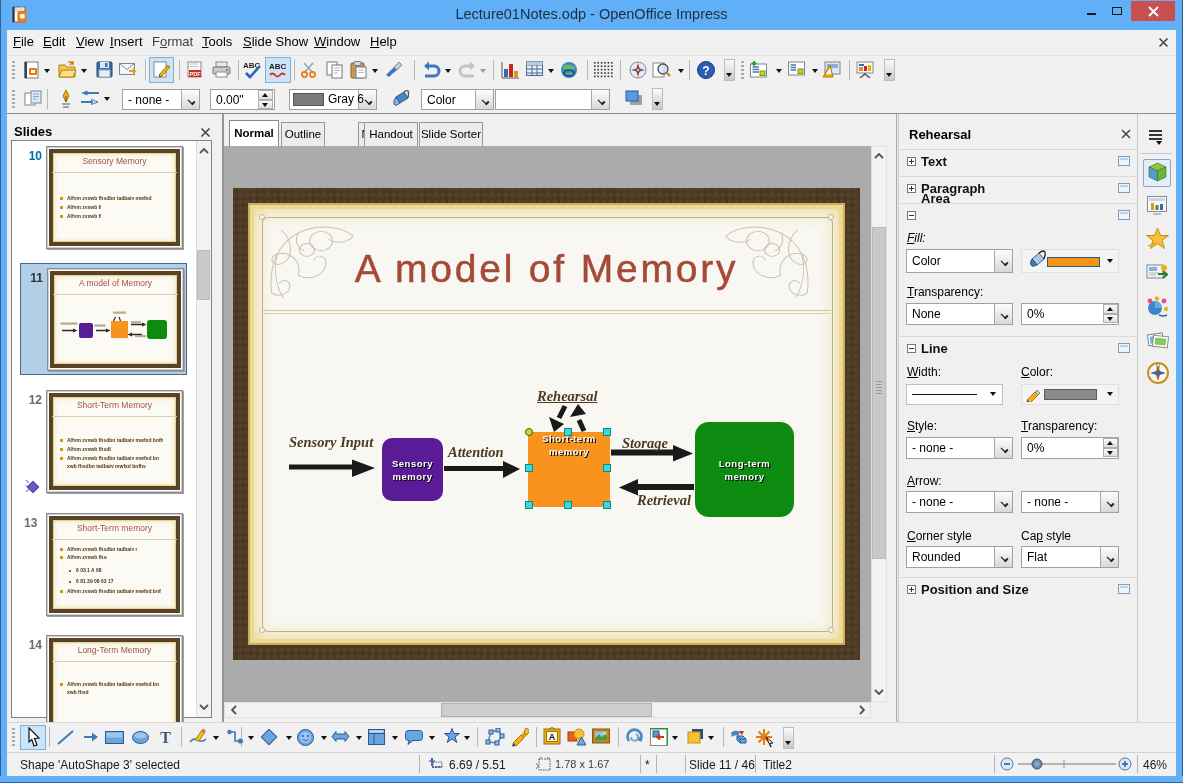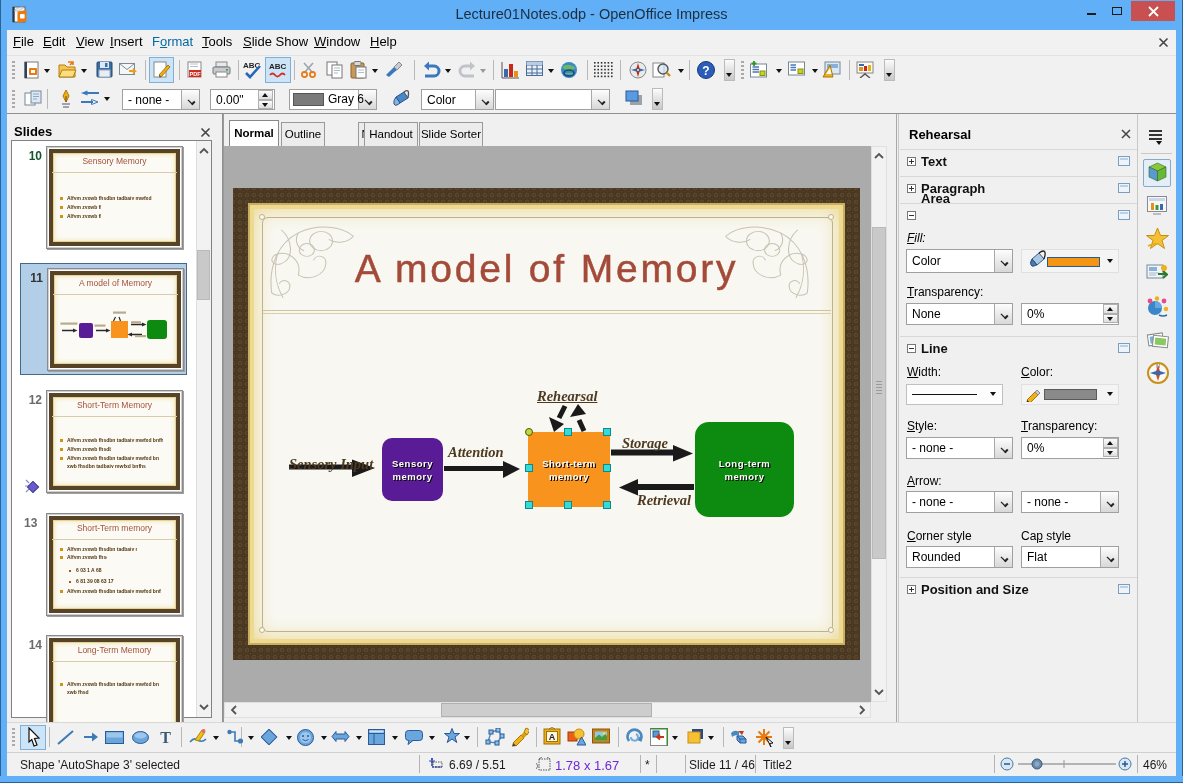--- a/index.html
+++ b/index.html
@@ -49,21 +49,21 @@
 <div class="ab" style="left:1112px;top:7px;width:10px;height:8px;border:1.5px solid #1a1a1a;box-sizing:border-box;"></div>
 <div class="ab" style="left:1131px;top:1px;width:44px;height:20px;background:#c85050;"></div>
 <svg class="ab" style="left:1148px;top:6px;" width="11" height="11" viewBox="0 0 11 11">
 <path d="M1 1 L10 10 M10 1 L1 10" stroke="#fff" stroke-width="1.8"></path>
   </svg>
 <div class="ab" style="left:7px;top:30px;width:1169px;height:26px;background:#f1f1f1;border-bottom:1px solid #e2e2e2;box-sizing:border-box;"></div>
 <div class="ab" style="left:13px;top:34px;font-size:13px;color:#000;"><u>F</u>ile</div>
 <div class="ab" style="left:43px;top:34px;font-size:13px;color:#000;"><u>E</u>dit</div>
 <div class="ab" style="left:76px;top:34px;font-size:13px;color:#000;"><u>V</u>iew</div>
 <div class="ab" style="left:110px;top:34px;font-size:13px;color:#000;"><u>I</u>nsert</div>
-<div class="ab" style="left:152px;top:34px;font-size:13px;color:#0369a1;">F<u>o</u>rmat</div>
+<div class="ab" style="left:152px;top:34px;font-size:13px;color:#404040;">F<u>o</u>rmat</div>
 <div class="ab" style="left:202px;top:34px;font-size:13px;color:#000;"><u>T</u>ools</div>
 <div class="ab" style="left:243px;top:34px;font-size:13px;color:#000;"><u>S</u>lide Show</div>
 <div class="ab" style="left:314px;top:34px;font-size:13px;color:#000;"><u>W</u>indow</div>
 <div class="ab" style="left:370px;top:34px;font-size:13px;color:#000;"><u>H</u>elp</div>
 <svg class="ab" style="left:1158px;top:37px;" width="11" height="11" viewBox="0 0 11 11">
 <path d="M1.5 1.5 L9.5 9.5 M9.5 1.5 L1.5 9.5" stroke="#444" stroke-width="1.6"></path>
   </svg>
 <div class="ab" style="left:7px;top:56px;width:1169px;height:29px;background:#f1f1f1;"></div>
 <div class="ab" style="left:7px;top:85px;width:1169px;height:29px;background:#f1f1f1;border-bottom:1px solid #8f8f8f;box-sizing:border-box;"></div>
 <div class="ab" style="left:12px;top:61px;width:3px;height:18px;background:repeating-linear-gradient(180deg,#aaa 0 2px,transparent 2px 4px);"></div>
@@ -336,21 +336,21 @@
 <div class="ab" style="left:11px;top:140px;width:201px;height:578px;background:#fff;border:1px solid #828282;box-sizing:border-box;overflow:hidden;" id="slidelist"></div>
 <div class="ab" style="left:196px;top:141px;width:15px;height:576px;background:#f2f2f2;border-left:1px solid #ddd;box-sizing:border-box;"></div>
 <svg class="ab" style="left:199px;top:147px;" width="10" height="8" viewBox="0 0 10 8">
     <path d="M1 6 L5 2 L9 6" stroke="#555" stroke-width="1.8" fill="none"></path>
   </svg>
 <svg class="ab" style="left:199px;top:703px;" width="10" height="8" viewBox="0 0 10 8">
     <path d="M1 2 L5 6 L9 2" stroke="#555" stroke-width="1.8" fill="none"></path>
   </svg>
 <div class="ab" style="left:197px;top:250px;width:13px;height:50px;background:#c9c9c9;border:1px solid #bababa;box-sizing:border-box;"></div>
 <div class="ab" style="left:20px;top:263px;width:167px;height:112px;background:#b3cfe8;border:1px solid #44688c;box-sizing:border-box;"></div>
-<div class="ab" style="left:24px;top:149px;width:18px;text-align:right;font-size:12px;font-weight:bold;color:#14532d;">10</div>
+<div class="ab" style="left:24px;top:149px;width:18px;text-align:right;font-size:12px;font-weight:bold;color:#0369a1;">10</div>
 <div class="thumbbox" style="left:46px;top:146px;">
 <div class="minislide"></div>
 <div class="minititle">Sensory Memory</div>
 <div class="minisep"></div>
 <div class="tbull" style="left:13px;top:50px;"></div>
 <div class="trow" style="left:20px;top:49px;width:86px;">Alfym zyxwb fhsdbn tadbajy mwfxd bnfhs dbta</div>
 <div class="tbull" style="left:13px;top:59px;"></div>
 <div class="trow" style="left:20px;top:58px;width:34px;">Alfym zyxwb fhsdb</div>
 <div class="tbull" style="left:13px;top:68px;"></div>
 <div class="trow" style="left:20px;top:67px;width:34px;">Alfym zyxwb fhsdb</div>
@@ -478,29 +478,29 @@
 <path d="M378 72.5 L441 72.5" stroke-width="6"></path>
       <path d="M440 65 L460 73.5 L440 81.5 Z" stroke="none"></path>
 <path d="M461 107 L405 107" stroke-width="6"></path>
       <path d="M405 99 L386 107.5 L405 115.5 Z" stroke="none"></path>
 <path d="M332 26 L326 38" stroke-width="5"></path>
       <path d="M316 37 L321 52 L331 44 Z" stroke="none"></path>
 <path d="M351 51 L346 40" stroke-width="5"></path>
       <path d="M337 37 L345 24 L353 34 Z" stroke="none"></path>
 </g>
   </svg>
-<div class="dlbl" style="left:289px;top:456px;">Sensory Input</div>
+<div class="dlbl" style="left:289px;top:434px;">Sensory Input</div>
 <div class="dlbl" style="left:448px;top:444px;">Attention</div>
 <div class="dlbl" style="left:537px;top:388px;text-decoration:underline;">Rehearsal</div>
 <div class="dlbl" style="left:622px;top:435px;">Storage</div>
 <div class="dlbl" style="left:637px;top:492px;">Retrieval</div>
 <div class="ab" style="left:382px;top:438px;width:61px;height:63px;background:#5a1c96;border-radius:10px;display:flex;align-items:center;justify-content:center;">
     <div style="color:#fff;font-weight:bold;font-size:9.5px;letter-spacing:0.5px;text-align:center;text-shadow:1.1px 1.1px 0 #000;line-height:13px;">Sensory<br>memory</div>
   </div>
-<div class="ab" style="left:528px;top:432px;width:82px;height:75px;background:#f8941e;display:flex;align-items:center;justify-content:center;">
+<div class="ab" style="left:528px;top:432px;width:82px;height:75px;background:#f8941e;display:flex;justify-content:center;">
     <div style="color:#fff;font-weight:bold;font-size:9.5px;letter-spacing:0.5px;text-align:center;text-shadow:1.1px 1.1px 0 #000;line-height:13px;">Short-term<br>memory</div>
   </div>
 <div class="ab" style="left:695px;top:422px;width:99px;height:95px;background:#0d8a10;border-radius:14px;display:flex;align-items:center;justify-content:center;">
     <div style="color:#fff;font-weight:bold;font-size:9.5px;letter-spacing:0.5px;text-align:center;text-shadow:1.1px 1.1px 0 #000;line-height:13px;">Long-term<br>memory</div>
   </div>
 <div class="ab" style="left:525px;top:428px;width:8px;height:8px;background:#c2d836;border:1px solid #4a5a10;border-radius:50%;box-sizing:border-box;"></div>
 <div class="ab" style="left:564px;top:428px;width:8px;height:8px;background:#35dbdb;border:1px solid #0a8a8a;box-sizing:border-box;"></div>
 <div class="ab" style="left:603px;top:428px;width:8px;height:8px;background:#35dbdb;border:1px solid #0a8a8a;box-sizing:border-box;"></div>
 <div class="ab" style="left:525px;top:464px;width:8px;height:8px;background:#35dbdb;border:1px solid #0a8a8a;box-sizing:border-box;"></div>
 <div class="ab" style="left:603px;top:464px;width:8px;height:8px;background:#35dbdb;border:1px solid #0a8a8a;box-sizing:border-box;"></div>
@@ -836,21 +836,21 @@
 <svg class="ab" style="left:428px;top:758px;" width="15" height="13" viewBox="0 0 15 13">
     <path d="M4 0 L4 9 L14 9" stroke="#2a4ab8" stroke-width="1.6" fill="none" stroke-dasharray="2,1"></path>
     <path d="M1 3 L7 3 M4 0 L4 6" stroke="#2a4ab8" stroke-width="1.2"></path>
     <rect x="5" y="4" width="9" height="5" fill="none" stroke="#555" stroke-dasharray="1.5,1"></rect>
   </svg>
 <div class="ab" style="left:449px;top:758px;font-size:12px;color:#1a1a1a;">6.69 / 5.51</div>
 <svg class="ab" style="left:536px;top:757px;" width="15" height="14" viewBox="0 0 15 14">
     <rect x="3" y="2" width="11" height="11" fill="none" stroke="#555" stroke-dasharray="1.5,1"></rect>
     <path d="M3 2 L6 0 M14 2 L11 0 M0 6 L2 9 L0 12" stroke="#555" stroke-width="0.8" fill="none"></path>
   </svg>
-<div class="ab" style="left:555px;top:758px;font-size:13px;color:#6d28d9;">1.78 x 1.67</div>
+<div class="ab" style="left:555px;top:758px;font-size:11px;color:#404040;">1.78 x 1.67</div>
 <div class="ab" style="left:645px;top:758px;font-size:12px;color:#1a1a1a;">*</div>
 <div class="ab" style="left:689px;top:758px;font-size:12px;color:#1a1a1a;">Slide 11 / 46</div>
 <div class="ab" style="left:763px;top:758px;font-size:12px;color:#1a1a1a;">Title2</div>
 <svg class="ab" style="left:1000px;top:757px;" width="132" height="14" viewBox="0 0 132 14">
 <circle cx="7" cy="7" r="6" fill="#d8e8f4" stroke="#4a7aa8"></circle>
     <path d="M4 7 L10 7" stroke="#2a5a8a" stroke-width="1.5"></path>
 <path d="M18 7 L116 7" stroke="#777"></path>
     <path d="M64 3 L64 11" stroke="#999"></path>
 <circle cx="125" cy="7" r="6" fill="#d8e8f4" stroke="#4a7aa8"></circle>
     <path d="M122 7 L128 7 M125 4 L125 10" stroke="#2a5a8a" stroke-width="1.5"></path>

